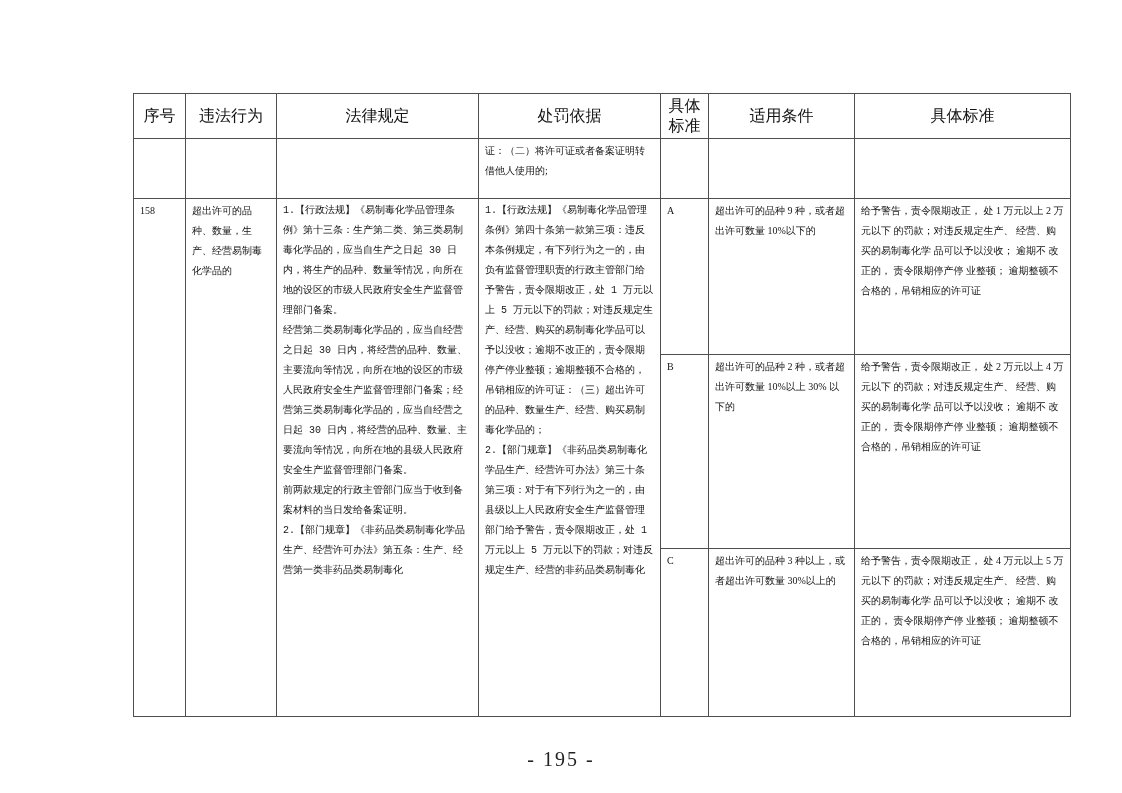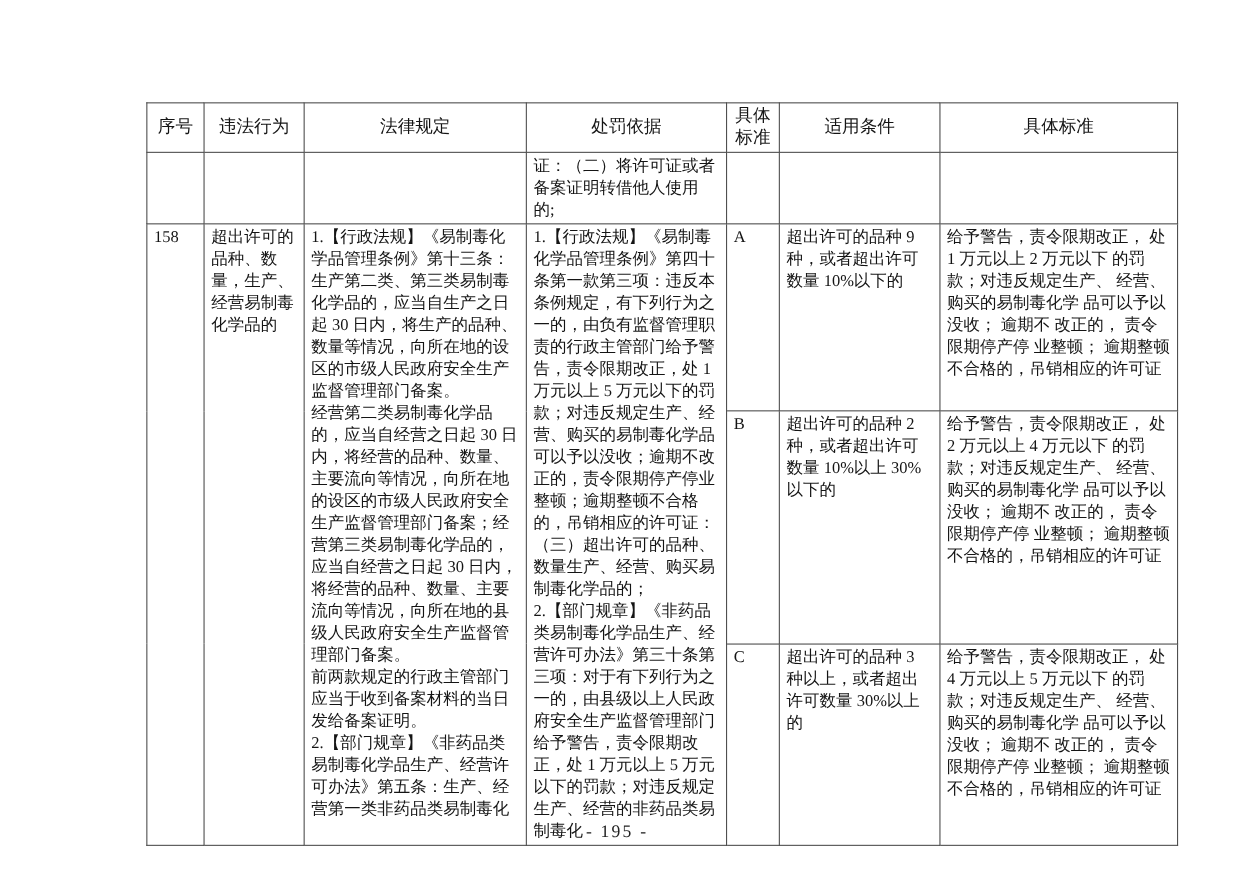--- a/index.html
+++ b/index.html
@@ -8,38 +8,38 @@
     font-family:"Liberation Serif","DejaVu Serif",serif;
     color:#141414;overflow:hidden;
   }
   .doc-table{
     position:absolute;left:85px;top:93px;width:937px;height:622px;
     border-collapse:collapse;table-layout:fixed;margin-left:48px;
   }
   .doc-table th,.doc-table td{
     border:1px solid #4f4f4f;
     font-weight:normal;
-    font-size:15px;line-height:20px;
+    font-size:10px;line-height:20px;
     vertical-align:top;text-align:left;
     padding:2px 6px;overflow:hidden;
   }
   .doc-table th{
     font-size:16px;line-height:20px;text-align:center;vertical-align:middle;
     padding:2px 3px;
   }
-  .prewrap{white-space:pre-line;}
+  .prewrap{white-space:pre-line;font-family:Liberation Mono, monospace;}
   .c-seq{text-align:center;vertical-align:middle;font-size:15px;}
   .c-violation{vertical-align:middle;line-height:22px;padding:2px 5px;}
   .c-legal,.c-penalty{text-align:justify;padding:3px 6px;}
   .c-tier{text-align:center;vertical-align:middle;font-size:15px;}
   .c-cond{vertical-align:middle;line-height:22px;padding:2px 8px;}
   .c-std{vertical-align:top;line-height:21px;padding:10px 6px 2px 7px;text-align:justify;font-family:Liberation Serif, serif;}
   .page-footer{
     position:absolute;left:0;right:0;top:748px;text-align:center;
-    font-size:16px;color:#222;letter-spacing:2px;
+    font-size:20px;color:#222;letter-spacing:2px;
   }
 </style>
 </head>
 <body>
 
 <table class="doc-table">
   <colgroup>
     <col style="width:52px">
     <col style="width:91px">
     <col style="width:202px">

